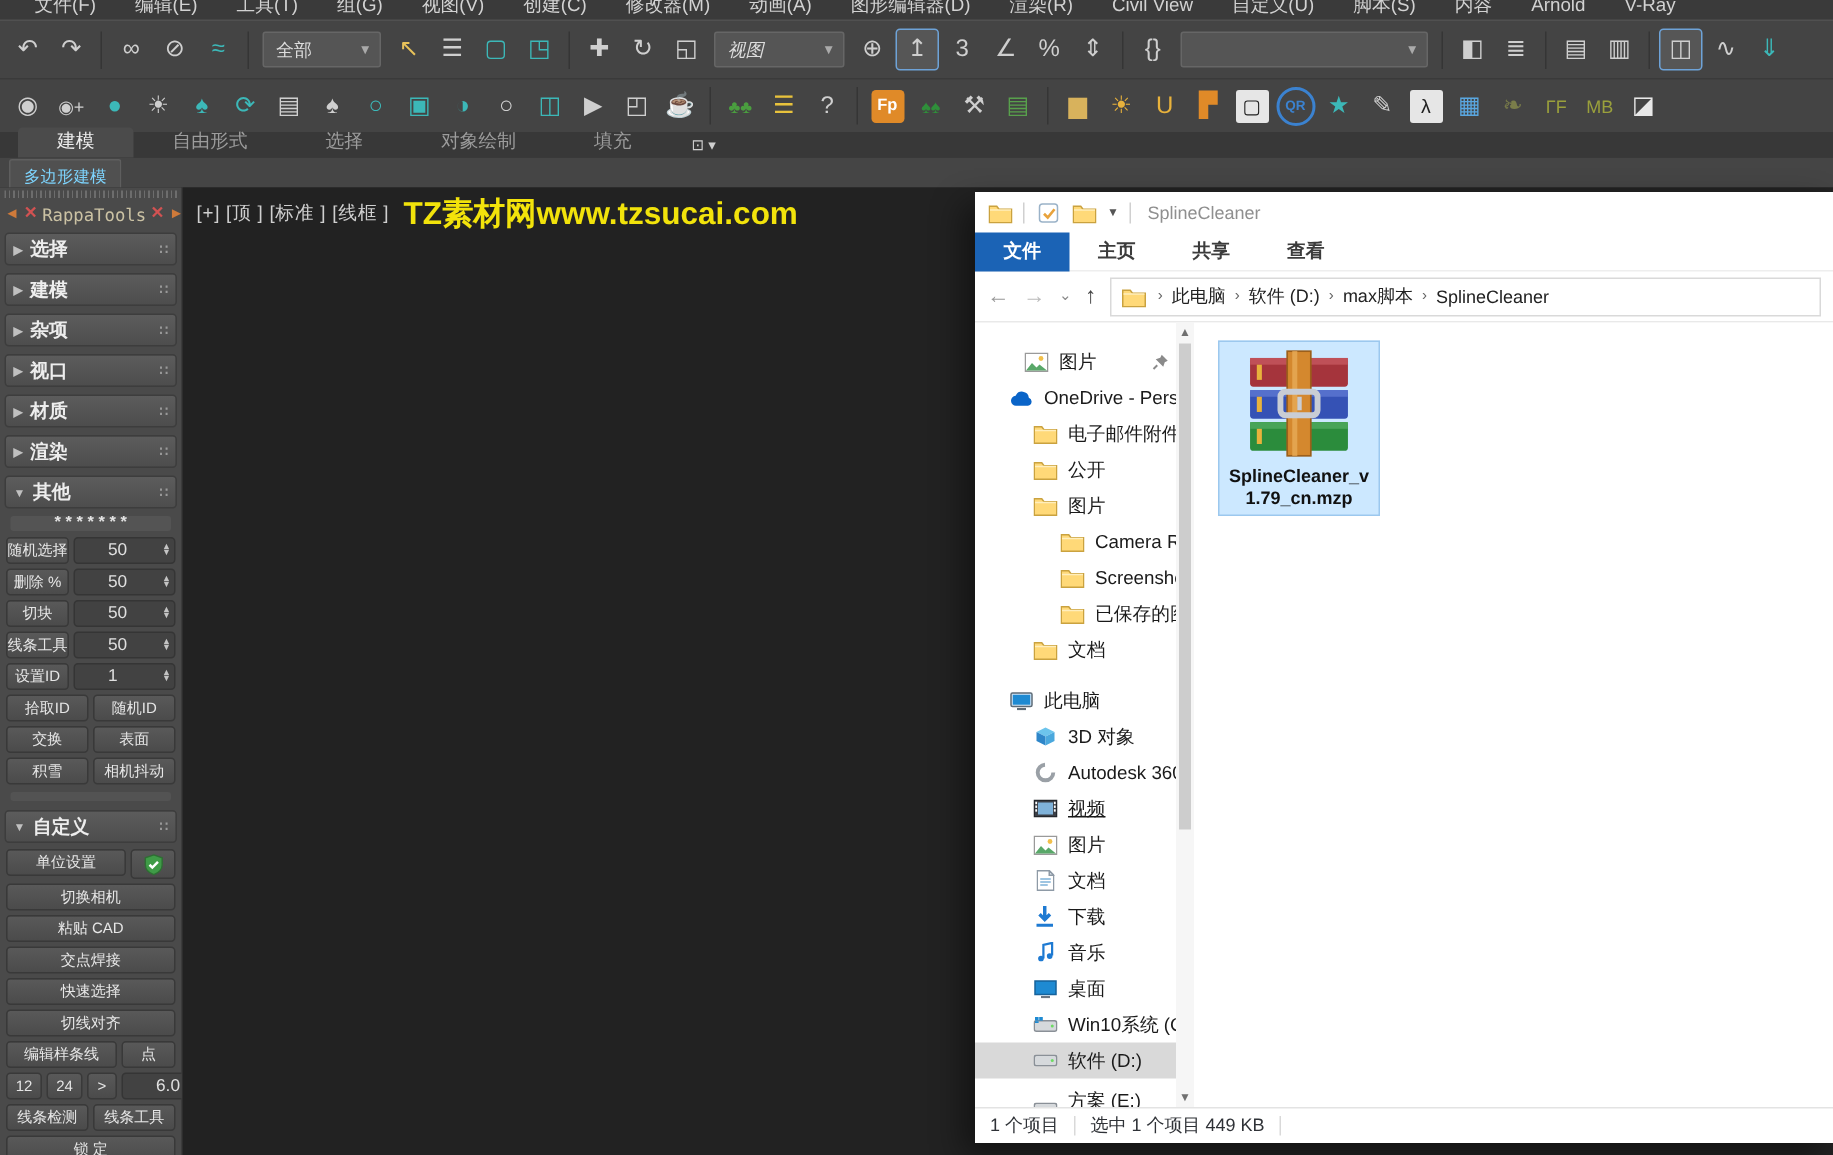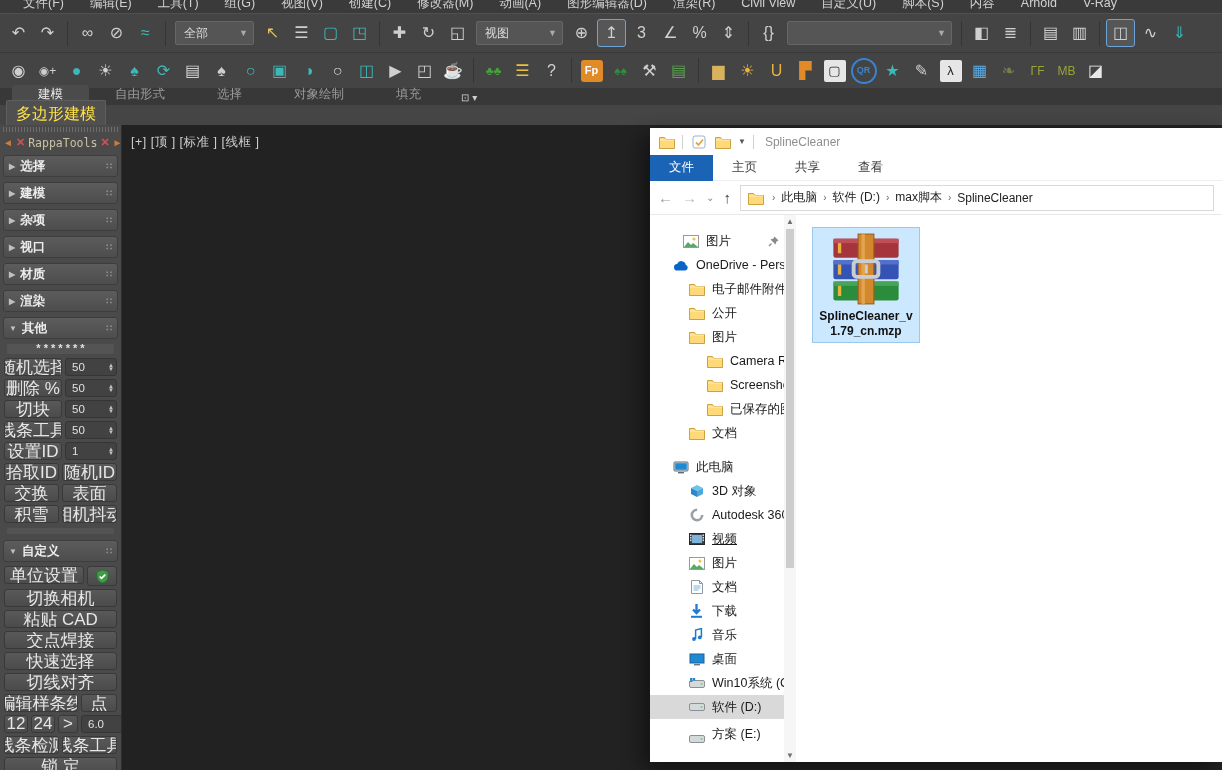--- a/index.html
+++ b/index.html
@@ -23,21 +23,21 @@
                 justify-content:center;font-size:13px;border-radius:2px;}
   .tsep{width:1px;height:25px;background:#353535;margin:0 5px;flex:none;}
   .tdd{height:22px;background:#555;border:1px solid #666;border-radius:2px;display:flex;align-items:center;
        padding:0 5px 0 8px;margin:0 4px;font-size:12px;color:#ddd;flex:none;}
   .tdd .caret{margin-left:auto;color:#aaa;font-size:9px;padding-left:8px;}
   .ribbon-tabs{height:17px;background:#383838;display:flex;align-items:flex-end;padding-left:12px;}
   .rtab{font-size:12.5px;color:#9c9c9c;padding:1px 26px 2px;white-space:nowrap;}
   .rtab.active{background:#4b4b4b;color:#ededed;border-radius:3px 3px 0 0;}
   .ribbon-caret{color:#cfcfcf;font-size:10px;padding:0 6px 2px 14px;}
   .ribbon-sub{height:22px;background:#454545;display:flex;align-items:flex-end;padding-left:6px;border-bottom:1px solid #333;}
-  .subtab-btn{background:#505050;border:1px solid #5e5e5e;border-bottom:none;color:#fde047;font-size:16px;
+  .subtab-btn{background:#505050;border:1px solid #5e5e5e;border-bottom:none;color:#7dd3fc;font-size:11px;
               padding:3px 9px 2px;border-radius:2px 2px 0 0;}
   
   .main{position:absolute;top:125px;left:0;right:0;bottom:0;background:#262626;}
   .viewport{position:absolute;left:121px;right:0;top:0;bottom:0;background:#222;}
   .viewport-label{position:absolute;left:10px;top:9px;color:#cfcfcf;font-size:12.5px;letter-spacing:.5px;}
   .watermark{position:absolute;left:148px;top:3px;color:#f2e30b;font-size:21px;font-weight:bold;white-space:nowrap;}
   
   .rappatools{position:absolute;left:0;top:0;bottom:0;width:121px;background:#4a4a4a;
               border-right:1px solid #2e2e2e;display:flex;flex-direction:column;}
   .grip-strip{height:5px;margin:2px 3px 0;background-image:repeating-linear-gradient(90deg,#6d6d6d 0 1px,transparent 1px 3px);}
@@ -45,38 +45,38 @@
   .rt-title{flex:1;text-align:center;font-family:"DejaVu Sans Mono",monospace;font-size:11.5px;color:#cbc2a4;}
   .rt-x{color:#d25252;font-weight:bold;font-size:11px;line-height:1;}
   .rt-arrow{color:#cf7a3a;font-weight:bold;font-size:10px;line-height:1;}
   .rt-body{flex:1;display:flex;flex-direction:column;padding:3px 2px;gap:3px;overflow:hidden;}
   .rollout{height:20px;flex:none;background:linear-gradient(#5c5c5c,#4d4d4d);border:1px solid #3d3d3d;border-radius:3px;
            display:flex;align-items:center;padding:0 5px;color:#ededed;font-weight:bold;font-size:12.5px;gap:5px;margin:1px 1px;}
   .rollout .arr{font-size:8px;color:#c0c0c0;}
   .rollout .grip{margin-left:auto;color:#9a9a9a;font-size:9px;}
   .rrow{display:flex;gap:3px;padding:0 2px;flex:none;}
   .rbtn{flex:1;height:16px;background:linear-gradient(#595959,#4b4b4b);border:1px solid #393939;border-radius:3px;
-        color:#e6e6e6;font-size:17px;display:flex;align-items:center;justify-content:center;white-space:nowrap;overflow:hidden;}
+        color:#e6e6e6;font-size:10px;display:flex;align-items:center;justify-content:center;white-space:nowrap;overflow:hidden;}
   .rbtn.narrow{flex:none;}
   .spinbox{width:44px;flex:none;display:flex;align-items:center;background:#424242;border:1px solid #353535;
-           border-radius:3px;color:#e0e0e0;font-size:11.5px;padding-left:6px;}
+           border-radius:3px;color:#e0e0e0;font-size:11.5px;padding-left:22px;}
   .spinbox .arrows{margin-left:auto;display:flex;flex-direction:column;font-size:6px;color:#c4c4c4;line-height:4px;padding:0 2px;}
   .stars{height:10px;flex:none;background:#545454;border-radius:2px;margin:1px 5px;color:#e2e2e2;font-size:11px;
          line-height:8px;text-align:center;font-weight:bold;overflow:hidden;}
   .gapbar{height:6px;flex:none;background:#535353;border-radius:2px;margin:2px 5px;}
   .shieldbtn{width:28px;flex:none;height:18px;background:linear-gradient(#595959,#4b4b4b);border:1px solid #393939;
              border-radius:3px;display:flex;align-items:center;justify-content:center;}
   
   .explorer{position:absolute;left:650px;top:3px;width:572px;height:634px;background:#fff;
             box-shadow:-8px 8px 20px rgba(0,0,0,.45);display:flex;flex-direction:column;color:#1a1a1a;}
   .ex-title{height:27px;display:flex;align-items:center;padding-left:8px;gap:7px;flex:none;}
   .ex-vdiv{width:1px;height:14px;background:#d0d0d0;}
   .win-title{color:#8f8f8f;font-size:12px;margin-left:4px;}
   .qat-caret{color:#555;font-size:8px;}
-  .ex-tabs{height:25px;display:flex;align-items:flex-start;border-bottom:1px solid #eee;flex:none;}
+  .ex-tabs{height:25px;display:flex;align-items:flex-start;border-bottom:1px solid #eee;flex:none;font-weight:bold;}
   .ex-tab{padding:4px 19px 5px;font-size:12.5px;color:#3c3c3c;}
   .ex-tab.accent{background:#1b63b5;color:#fff;}
   .ex-addr{height:33px;display:flex;align-items:center;padding:0 8px;gap:9px;border-bottom:1px solid #e9e9e9;flex:none;}
   .nav-arrow{font-size:15px;line-height:1;}
   .addr-box{flex:1;height:24px;border:1px solid #d9d9d9;display:flex;align-items:center;padding:0 7px;gap:4px;}
   .crumb{font-size:12px;color:#222;white-space:nowrap;padding:0 3px;}
   .crumb-sep{color:#666;font-size:10px;padding:0 3px;}
   .ex-body{flex:1;display:flex;overflow:hidden;}
   .nav-pane{width:146px;padding-top:14px;position:relative;overflow:hidden;flex:none;}
   .tree-row{height:24px;display:flex;align-items:center;font-size:12.5px;gap:7px;white-space:nowrap;overflow:hidden;}
@@ -131,21 +131,21 @@
       <span class="caret">▼</span>
     </div>
     <div class="ticon" style="color: rgb(232, 194, 90);">↖</div>
     <div class="ticon">☰</div>
     <div class="ticon" style="color: rgb(60, 184, 184);">▢</div>
     <div class="ticon" style="color: rgb(60, 184, 184);">◳</div>
     <div class="tsep"></div>
     <div class="ticon">✚</div>
     <div class="ticon">↻</div>
     <div class="ticon">◱</div>
-    <div class="tdd" style="width: 72px;">
+    <div class="tdd" style="width: 72px; font-style: italic;">
       <span>视图</span>
       <span class="caret">▼</span>
     </div>
     <div class="ticon">⊕</div>
     <div class="ticon activeblue">↥</div>
     <div class="ticon">3</div>
     <div class="ticon">∠</div>
     <div class="ticon">%</div>
     <div class="ticon">⇕</div>
     <div class="tsep"></div>
@@ -223,20 +223,21 @@
     <span class="rtab">填充</span>
     <span class="ribbon-caret">⊡ ▾</span>
   </div>
 <div class="ribbon-sub">
   <span class="subtab-btn">多边形建模</span>
 </div>
 
 <div class="main">
   <div class="viewport">
     <div class="viewport-label">[+] [顶 ] [标准 ] [线框 ]</div>
+    <div class="watermark">TZ素材网www.tzsucai.com</div>
   </div>
 
   <div class="rappatools">
     <div class="grip-strip"></div>
     <div class="rt-header">
       <span class="rt-arrow">◄</span>
       <span class="rt-x">✕</span>
       <span class="rt-title">RappaTools</span>
       <span class="rt-x">✕</span>
       <span class="rt-arrow">►</span>
@@ -666,14 +667,20 @@
                 <rect x="7" y="47" width="3" height="9" fill="#e8b23c"></rect>
                 <rect x="25" y="1" width="14" height="62" fill="#d4882e" stroke="#9c5f1b"></rect>
                 <rect x="28" y="1" width="3" height="62" fill="#e3a44f"></rect>
                 <rect x="21" y="25" width="22" height="14" rx="3" fill="none" stroke="#c9cdd4" stroke-width="3.5"></rect>
                 <rect x="31" y="28" width="2.6" height="8" fill="#c9cdd4"></rect>
               </svg></span>
           <div class="file-name">SplineCleaner_v1.79_cn.mzp</div>
         </div>
       </div>
     </div>
+    <div class="ex-status">
+      <span>1 个项目</span>
+      <span class="st-div"></span>
+      <span>选中 1 个项目  449 KB</span>
+      <span class="st-div"></span>
+    </div>
   </div>
 </div>
 
 </body></html>

